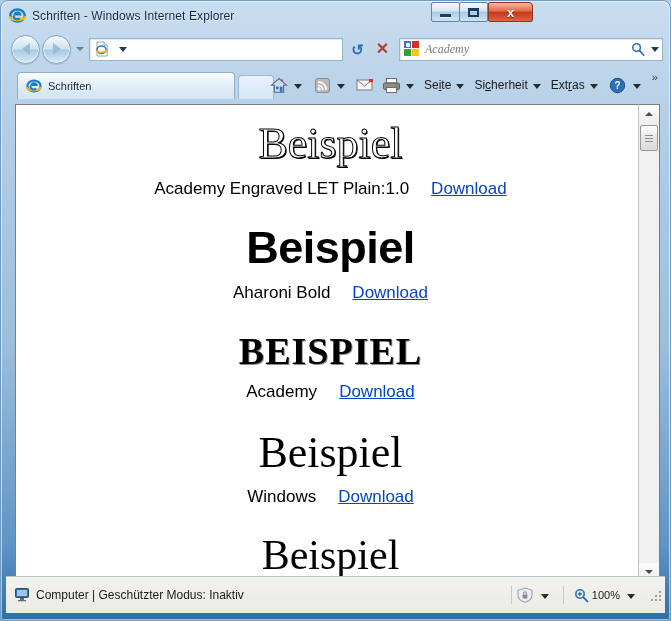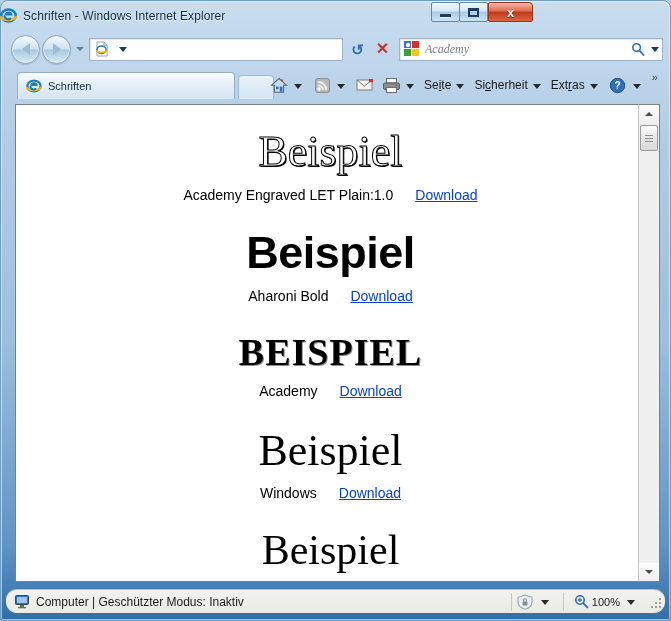--- a/index.html
+++ b/index.html
@@ -28,20 +28,21 @@
     box-shadow: inset 0 0 0 1px rgba(255,255,255,.55);
   }
 
   
   .titlebar {
     position: absolute;
     left: 0; top: 0;
     width: 539px; height: 31px;
     display: flex;
     align-items: center;
+    padding-left: 9px;
     box-sizing: border-box;
   }
   .ie-logo {
     width: 17px; height: 17px;
     position: relative;
     flex: 0 0 auto;
     margin-right: 6px;
   }
   .ie-logo svg { display: block; }
   .title-text {
@@ -279,21 +280,21 @@
     width: 629px;
     padding-top: 6px;
     box-sizing: border-box;
     text-align: center;
     background: #fff;
   }
   .sample {
     display: block;
     color: #000;
     line-height: 1.06;
-    margin: 12px;
+    margin: 4px;
   }
   .s-academy {
     font-family: "Liberation Serif", serif;
     font-size: 44px;
     color: #fff;
     -webkit-text-stroke: 1px #000;
     text-shadow: 1px 1px 0 #000;
     padding-top: 6px;
   }
   .s-aharoni {
@@ -315,21 +316,21 @@
     font-family: "Liberation Serif", serif;
     font-size: 44px;
     padding-top: 6px;
   }
   .s-angsana {
     font-family: "Liberation Serif", serif;
     font-size: 42px;
     padding-top: 4px;
   }
   .caption {
-    font-size: 14px;
+    font-size: 17px;
     color: #000;
     margin: 12px 0 0 0;
     padding: 0;
     line-height: 1.1;
   }
   .caption .dl {
     color: #0645c8;
     text-decoration: underline;
     margin-left: 22px;
     cursor: pointer;
@@ -378,27 +379,26 @@
   }
   .grip { width: 8px; }
   .grip i {
     display: block; height: 1px; background: #8c8c8c; margin: 2px 0;
   }
 
   
   .statusbar {
     position: absolute;
     left: 6px; bottom: 8px;
-    width: 659px; height: 24px;
+    width: 659px; height: 37px;
     box-sizing: border-box;
     background: linear-gradient(180deg,#f2f2ee 0%, #ebebe5 100%);
     border-top: 1px solid #b9c4cd;
     display: flex;
     align-items: center;
-    border-radius: 11px;
   }
   .sb-sep {
     width: 1px; height: 18px; background: #c8c8c2; margin: 0 4px;
   }
   .sb-zone {
     display: flex; align-items: center;
     font-size: 12px; color: #1a1a1a; white-space: nowrap;
   }
   .monitor-icon { width: 16px; height: 14px; margin: 0 5px 0 9px; flex: 0 0 auto; }
   .sb-spacer { flex: 1 1 auto; }

